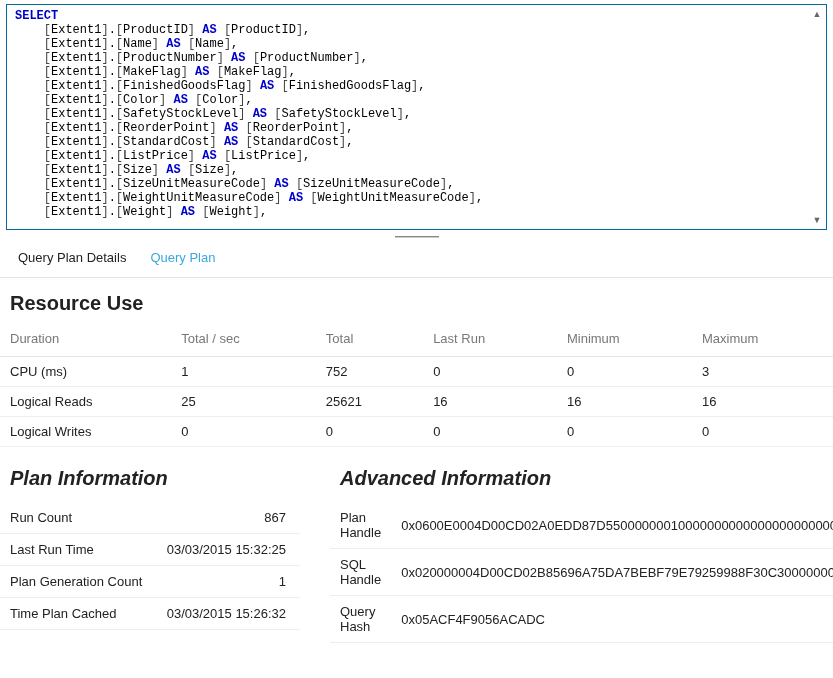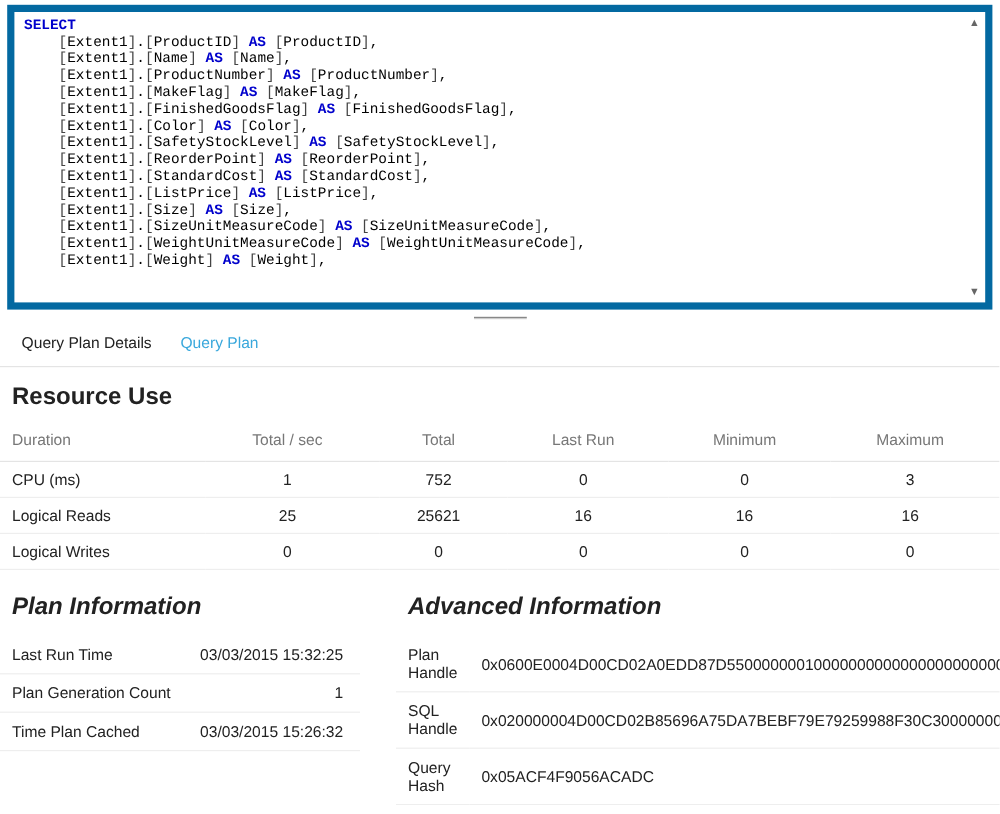--- a/index.html
+++ b/index.html
@@ -1,33 +1,33 @@
 <!DOCTYPE html>
 <html><head>
 <meta charset="utf-8">
 <style>
 * { box-sizing: border-box; margin: 0; padding: 0; }
 body { font-family: "Segoe UI", Arial, sans-serif; font-size: 13px; color: #222; background: #fff; width: 833px; }
-.sql-panel { margin: 4px 6px 0 6px; border: 6px solid #0369a1; padding: 4px 8px 4px 8px; height: 254px; position: relative; overflow: hidden; }
+.sql-panel { margin: 4px 6px 0 6px; border: 1px solid #0369a1; padding: 4px 8px 4px 8px; height: 226px; position: relative; overflow: hidden; }
 .sql-code { font-family: Consolas, "Courier New", monospace; font-size: 12px; line-height: 14px; white-space: pre; color: #000; }
 .kw { color: #0000cc; font-weight: bold; }
 .br { color: #444; }
 .scroll-up, .scroll-down { position: absolute; right: 2px; width: 14px; height: 14px; display: flex; align-items: center; justify-content: center; color: #666; font-size: 9px; }
 .scroll-up { top: 2px; }
 .scroll-down { bottom: 2px; }
 .splitter { height: 6px; display: flex; align-items: center; justify-content: center; margin-top: 4px; }
 .splitter-line { width: 44px; height: 0; border-top: 1px solid #888; border-bottom: 1px solid #ccc; }
 .tabs { display: flex; gap: 20px; padding: 6px 8px 4px 16px; border-bottom: 1px solid #e4e4e4; font-size: 13px; }
 .tab { padding: 4px 2px 8px 2px; cursor: pointer; }
 .tab.inactive { color: #222; }
 .tab.active { color: #3aa8dc; }
 .section-title { font-size: 20px; font-weight: 600; padding: 14px 0 10px 10px; }
 .res-table { width: 100%; border-collapse: collapse; }
 .res-table th { text-align: left; font-weight: normal; color: #777; font-size: 13px; padding: 6px 10px 10px 10px; border-bottom: 1px solid #e4e4e4; }
-.res-table th.num, .res-table td.num { text-align: center; padding-right: 18px; }
+.res-table th.num, .res-table td.num { text-align: left; padding-right: 18px; }
 .res-table td { padding: 7px 10px; border-bottom: 1px solid #eee; font-size: 13px; }
 .info-row { display: flex; gap: 30px; padding: 0 0 0 0; }
 .info-col { }
 .plan-col { width: 300px; }
 .adv-col { flex: 1; min-width: 0; }
 .info-title { font-size: 20px; font-weight: 600; padding: 20px 0 12px 10px; font-style: italic; }
 .kv-table { width: 100%; border-collapse: collapse; }
 .kv-table td { padding: 8px 10px; border-bottom: 1px solid #eee; font-size: 13px; vertical-align: middle; }
 .kv-table td.val { text-align: right; padding-right: 14px; }
 .kv-table td.val-left { text-align: left; white-space: nowrap; overflow: hidden; }
@@ -105,20 +105,24 @@
       </tr>
     </tbody>
 </table>
 
 <div class="info-row">
   <div class="info-col plan-col">
     <div class="info-title">Plan Information</div>
     <table class="kv-table">
       <tbody id="plan-body">
           <tr>
+            <td>Run Count</td>
+            <td class="val">867</td>
+          </tr>
+          <tr>
             <td>Last Run Time</td>
             <td class="val">03/03/2015 15:32:25</td>
           </tr>
           <tr>
             <td>Plan Generation Count</td>
             <td class="val">1</td>
           </tr>
           <tr>
             <td>Time Plan Cached</td>
             <td class="val">03/03/2015 15:26:32</td>

